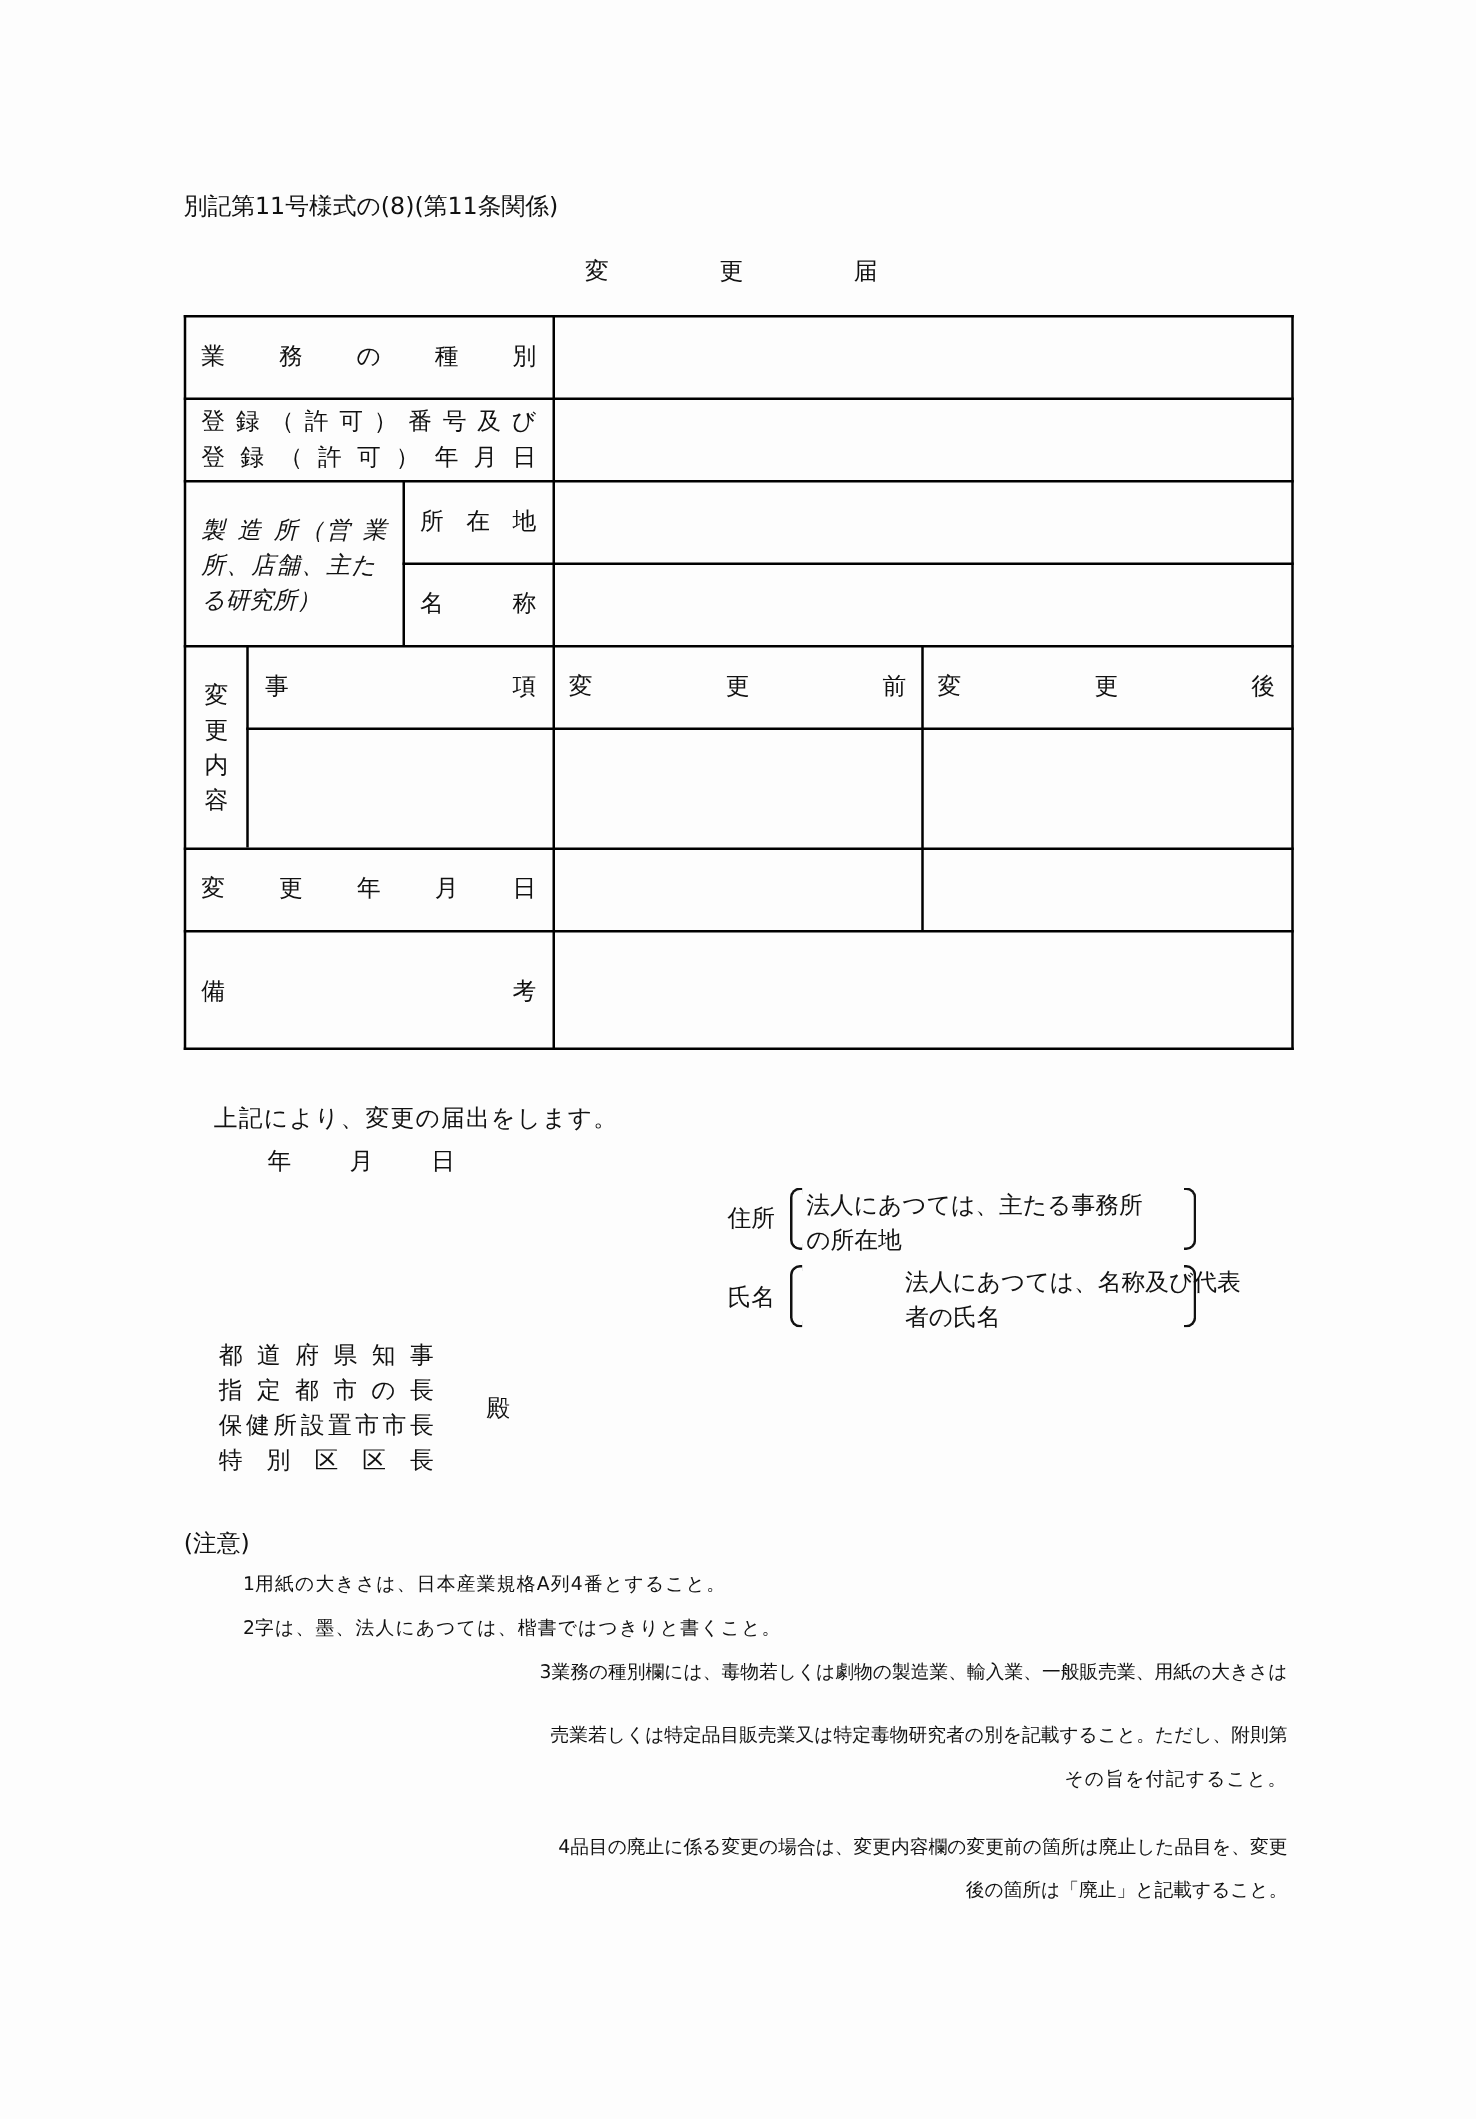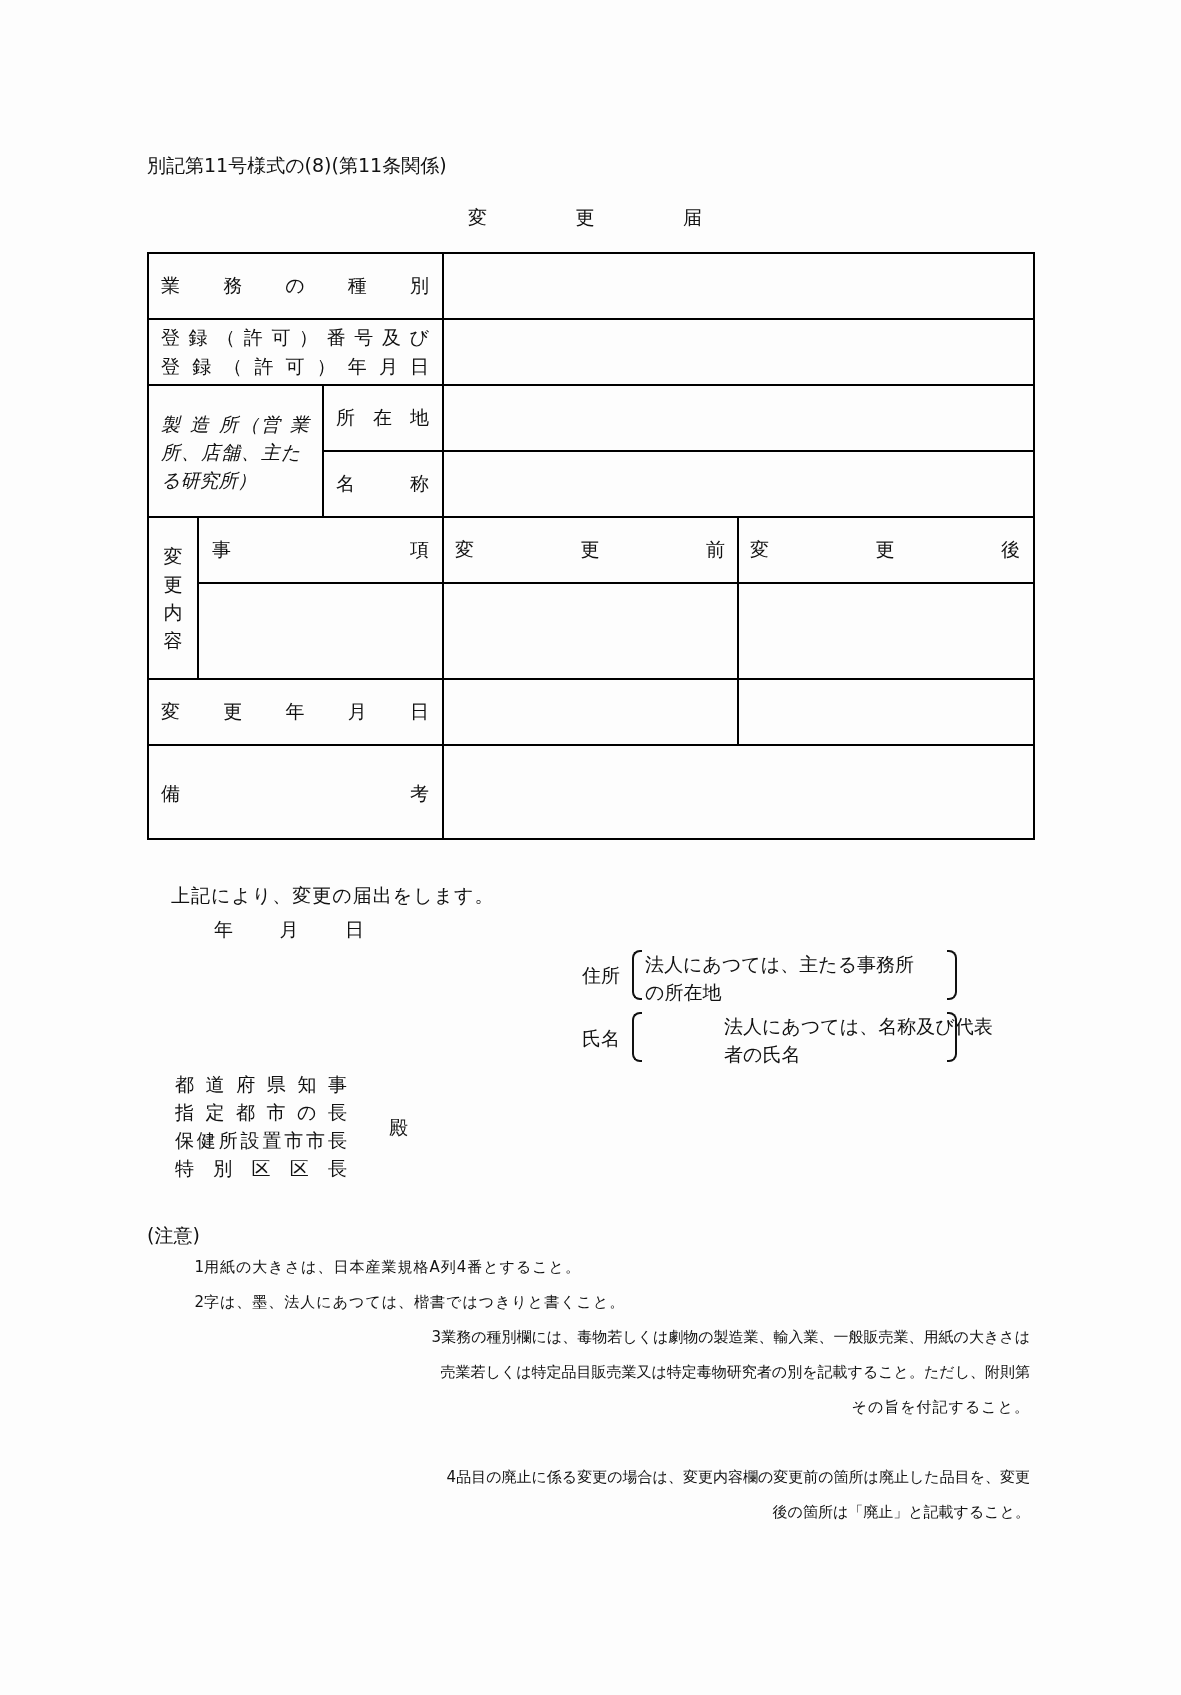--- a/index.html
+++ b/index.html
@@ -209,20 +209,20 @@
   <div class="abs t" style="left:147px;top:1224px;">(注意)</div>
 
   <div class="note" style="left:170px;top:1250px;">
     <span style="display:inline-block;width:34px;">1</span><span style="letter-spacing:1px;">用紙の大きさは、日本産業規格A列4番とすること。</span>
   </div>
   <div class="note" style="left:170px;top:1285px;">
     <span style="display:inline-block;width:34px;">2</span><span style="letter-spacing:1px;">字は、墨、法人にあつては、楷書ではつきりと書くこと。</span>
   </div>
   <div class="note" style="left:170px;top:1320px;width:860px;">
     <div><span style="display:inline-block;width:34px;">3</span><span>業務の種別欄には、毒物若しくは劇物の製造業、輸入業、一般販売業、用紙の大きさは</span></div>
-    <div style="padding-left:12px;">売業若しくは特定品目販売業又は特定毒物研究者の別を記載すること。ただし、附則第</div>
+    <div style="padding-left:12px;margin-top:16px;">売業若しくは特定品目販売業又は特定毒物研究者の別を記載すること。ただし、附則第</div>
     <div style="padding-left:12px;letter-spacing:1px;">その旨を付記すること。</div>
   </div>
   <div class="note" style="left:170px;top:1460px;width:860px;">
     <div><span style="display:inline-block;width:34px;">4</span><span>品目の廃止に係る変更の場合は、変更内容欄の変更前の箇所は廃止した品目を、変更</span></div>
     <div style="padding-left:12px;">後の箇所は「廃止」と記載すること。</div>
   </div>
 </div>
 
 </body></html>

